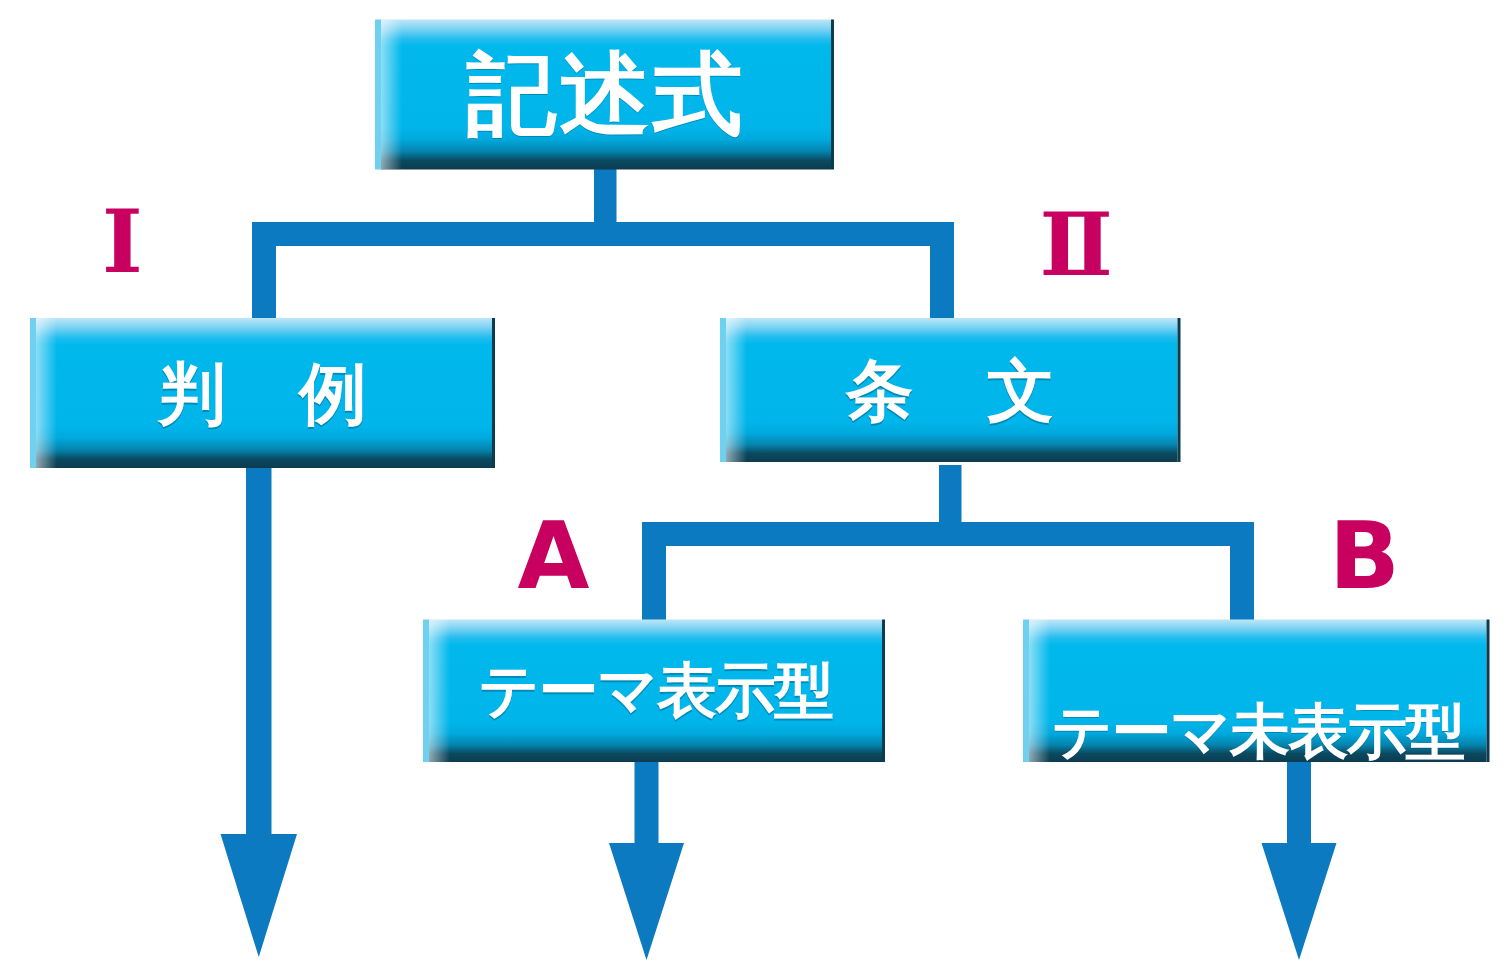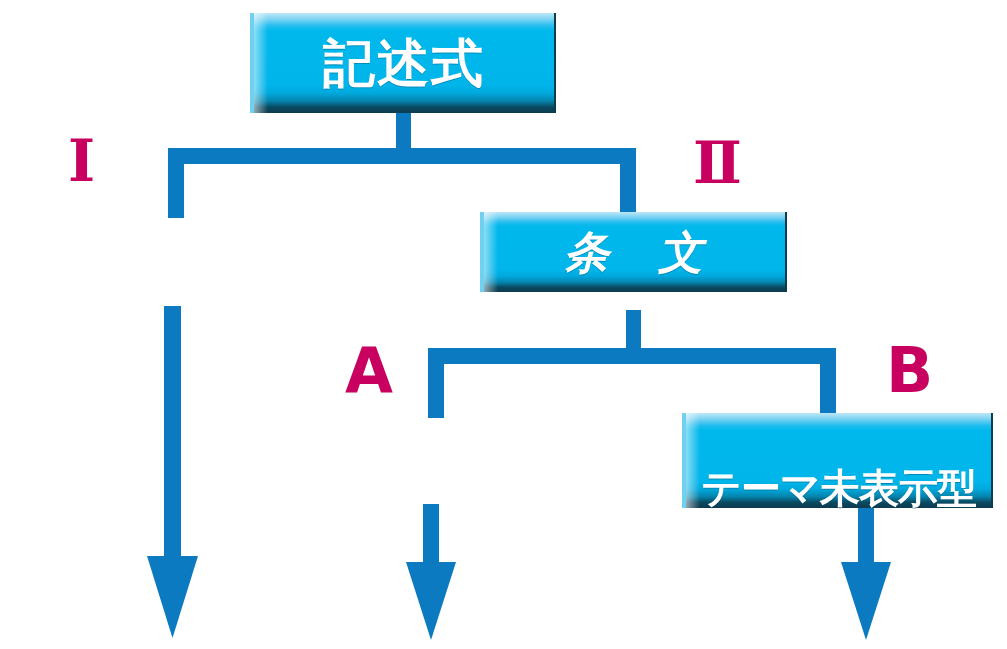--- a/index.html
+++ b/index.html
@@ -65,26 +65,26 @@
     position: relative;
     color: #ffffff;
     font-weight: bold;
     line-height: 1;
     white-space: pre;
     text-shadow: 0 1px 0 rgba(0,60,90,0.35);
     z-index: 2;
   }
 
   #node-root        { left: 250px; top: 13px;  width: 306px; height: 100px; }
-  #node-root .node-label        { font-size: 52px; letter-spacing: 2px; }
+  #node-root .node-label        { font-size: 60px; letter-spacing: 2px; }
 
   #node-precedent   { left: 20px;  top: 212px; width: 310px; height: 100px; }
   #node-precedent .node-label   { font-size: 45px; letter-spacing: 2px; }
 
-  #node-statute     { left: 480px; top: 212px; width: 307px; height: 80px; font-style: italic; }
+  #node-statute     { left: 480px; top: 212px; width: 307px; height: 96px; }
   #node-statute .node-label     { font-size: 45px; letter-spacing: 2px; }
 
   #node-theme-shown { left: 282px; top: 413px; width: 308px; height: 95px; }
   #node-theme-shown .node-label { font-size: 40px; letter-spacing: -1px; }
 
   #node-theme-hidden{ left: 682px; top: 413px; width: 311px; height: 95px; align-items: flex-end; }
   #node-theme-hidden .node-label{ font-size: 40px; letter-spacing: -1px; }
 
   
   .branch-label {
@@ -136,25 +136,31 @@
     <g>
       <rect x="858" y="504" width="16" height="64" fill="#0b7ac0"></rect>
       <polygon points="841,562 891,562 866,640" fill="#0b7ac0"></polygon>
     </g>
   </svg>
 
   <div class="node" id="node-root">
     <span class="node-label">記述式</span>
   </div>
 
+  <div class="node" id="node-precedent">
+    <span class="node-label">判　例</span>
+  </div>
 
   <div class="node" id="node-statute">
     <span class="node-label">条　文</span>
   </div>
 
+  <div class="node" id="node-theme-shown">
+    <span class="node-label">テーマ表示型</span>
+  </div>
 
   <div class="node" id="node-theme-hidden">
     <span class="node-label">テーマ未表示型</span>
   </div>
 
   <span class="branch-label" id="label-I">I</span>
   <span class="branch-label" id="label-II">Ⅱ</span>
   <span class="branch-label" id="label-A">A</span>
   <span class="branch-label" id="label-B">B</span>
 

